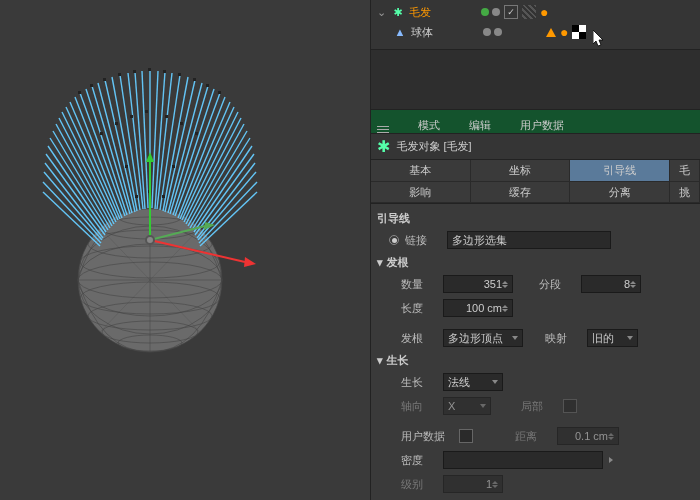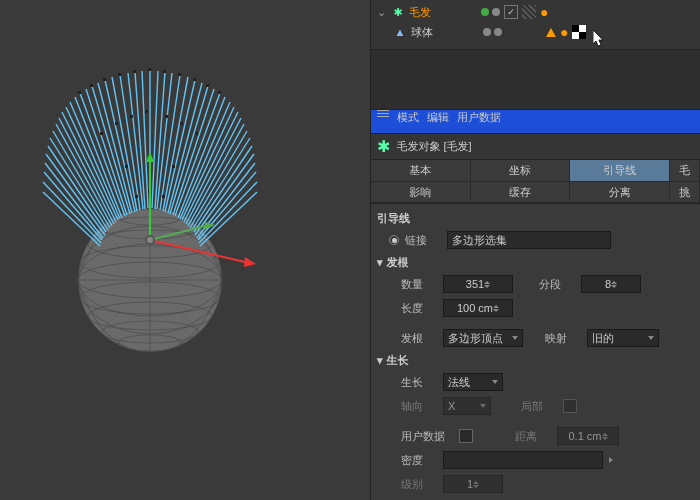--- a/index.html
+++ b/index.html
@@ -14,36 +14,36 @@
 .hrow .dots{display:flex;gap:3px;margin-left:8px}
 .dot{width:8px;height:8px;border-radius:50%}
 .dot.grn{background:#4a4}
 .dot.gry{background:#888}
 .check{width:14px;height:14px;border:1px solid #777;display:flex;align-items:center;justify-content:center;color:#ccc;font-size:9px}
 .diag{width:14px;height:14px;background:repeating-linear-gradient(45deg,#333,#333 2px,#555 2px,#555 4px)}
 .tri{width:0;height:0;border-left:5px solid transparent;border-right:5px solid transparent;border-bottom:9px solid #f90}
 .bw{width:14px;height:14px;background:conic-gradient(#fff 0 25%,#000 0 50%,#fff 0 75%,#000 0)}
 .cursor{position:absolute;top:30px;right:95px;width:12px;height:18px;pointer-events:none}
 .empty{flex:0 0 60px;background:#2e2e2e;border-bottom:1px solid #222}
-.menu{display:flex;align-items:flex-start;height:24px;background:#1d4ed8;border-bottom:1px solid #222;padding:0 6px;gap:8px}
+.menu{display:flex;align-items:flex-end;height:24px;background:#14532d;border-bottom:1px solid #222;padding:0 6px;gap:29px}
 .menu .ham{display:flex;flex-direction:column;gap:2px}
 .menu .ham span{width:12px;height:1px;background:#aaa}
 .title{display:flex;align-items:center;height:26px;padding:0 6px;gap:6px;background:#353535;border-bottom:1px solid #222}
 .tabs{display:flex;height:22px}
 .tab{flex:1;display:flex;align-items:center;justify-content:center;background:#3a3a3a;border-right:1px solid #2a2a2a;border-bottom:1px solid #2a2a2a}
 .tab.active{background:#5a7a9a}
 .tabs2{display:flex;height:22px;border-bottom:1px solid #222}
 .section{padding:4px 6px}
 .sechead{display:flex;align-items:center;height:20px;font-weight:bold;gap:4px}
 .row{display:flex;align-items:center;height:24px;gap:6px;padding-left:12px}
 .row.sub{padding-left:24px}
 .lbl{min-width:36px;color:#bbb}
 .lbl.dim{color:#777}
 .input{background:#2a2a2a;border:1px solid #1a1a1a;height:18px;padding:0 4px;display:flex;align-items:center;color:#ddd}
-.num{width:70px;justify-content:center}
+.num{width:70px;justify-content:flex-end}
 .num .spn{display:flex;flex-direction:column;gap:1px}
 .num .spn span{width:0;height:0;border-left:3px solid transparent;border-right:3px solid transparent}
 .num .spn .up{border-bottom:3px solid #888}
 .num .spn .dn{border-top:3px solid #888}
 .sel{width:80px;justify-content:space-between}
 .sel .ar{width:0;height:0;border-left:3px solid transparent;border-right:3px solid transparent;border-top:4px solid #888}
 .chk{width:14px;height:14px;border:1px solid #666;background:#2a2a2a}
 .link{width:164px}
 .radio{width:10px;height:10px;border-radius:50%;border:1px solid #888;display:flex;align-items:center;justify-content:center}
 .radio.on::after{content:"";width:5px;height:5px;border-radius:50%;background:#ccc}
@@ -273,21 +273,21 @@
         </span>
     </div>
     <div class="row sub" style="margin-top:6px">
       <span class="lbl">发根</span>
       <span class="input sel">
           <span>多边形顶点</span>
           <span class="ar"></span>
         </span>
       <span style="width:10px"></span>
       <span class="lbl">映射</span>
-      <span class="input sel" style="width:72px">
+      <span class="input sel" style="width:51px">
           <span>旧的</span>
           <span class="ar"></span>
         </span>
     </div>
 
     <div class="sechead">
         <span>▾</span>
         <span>生长</span>
       </div>
     <div class="row sub">

